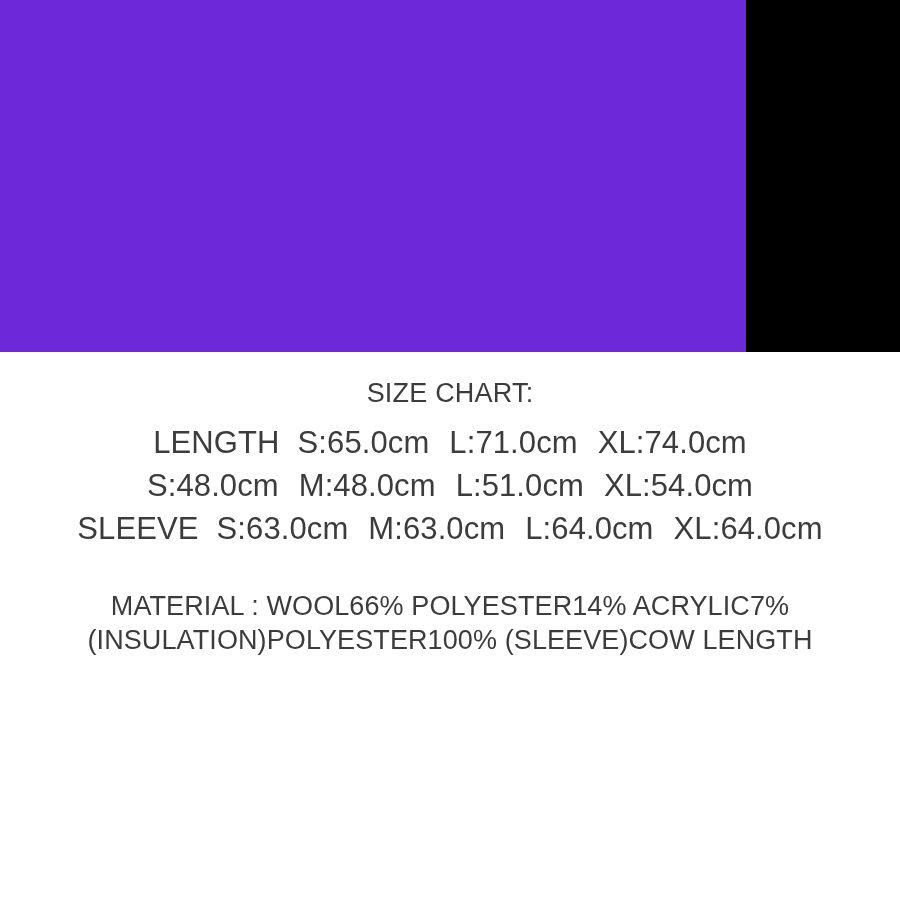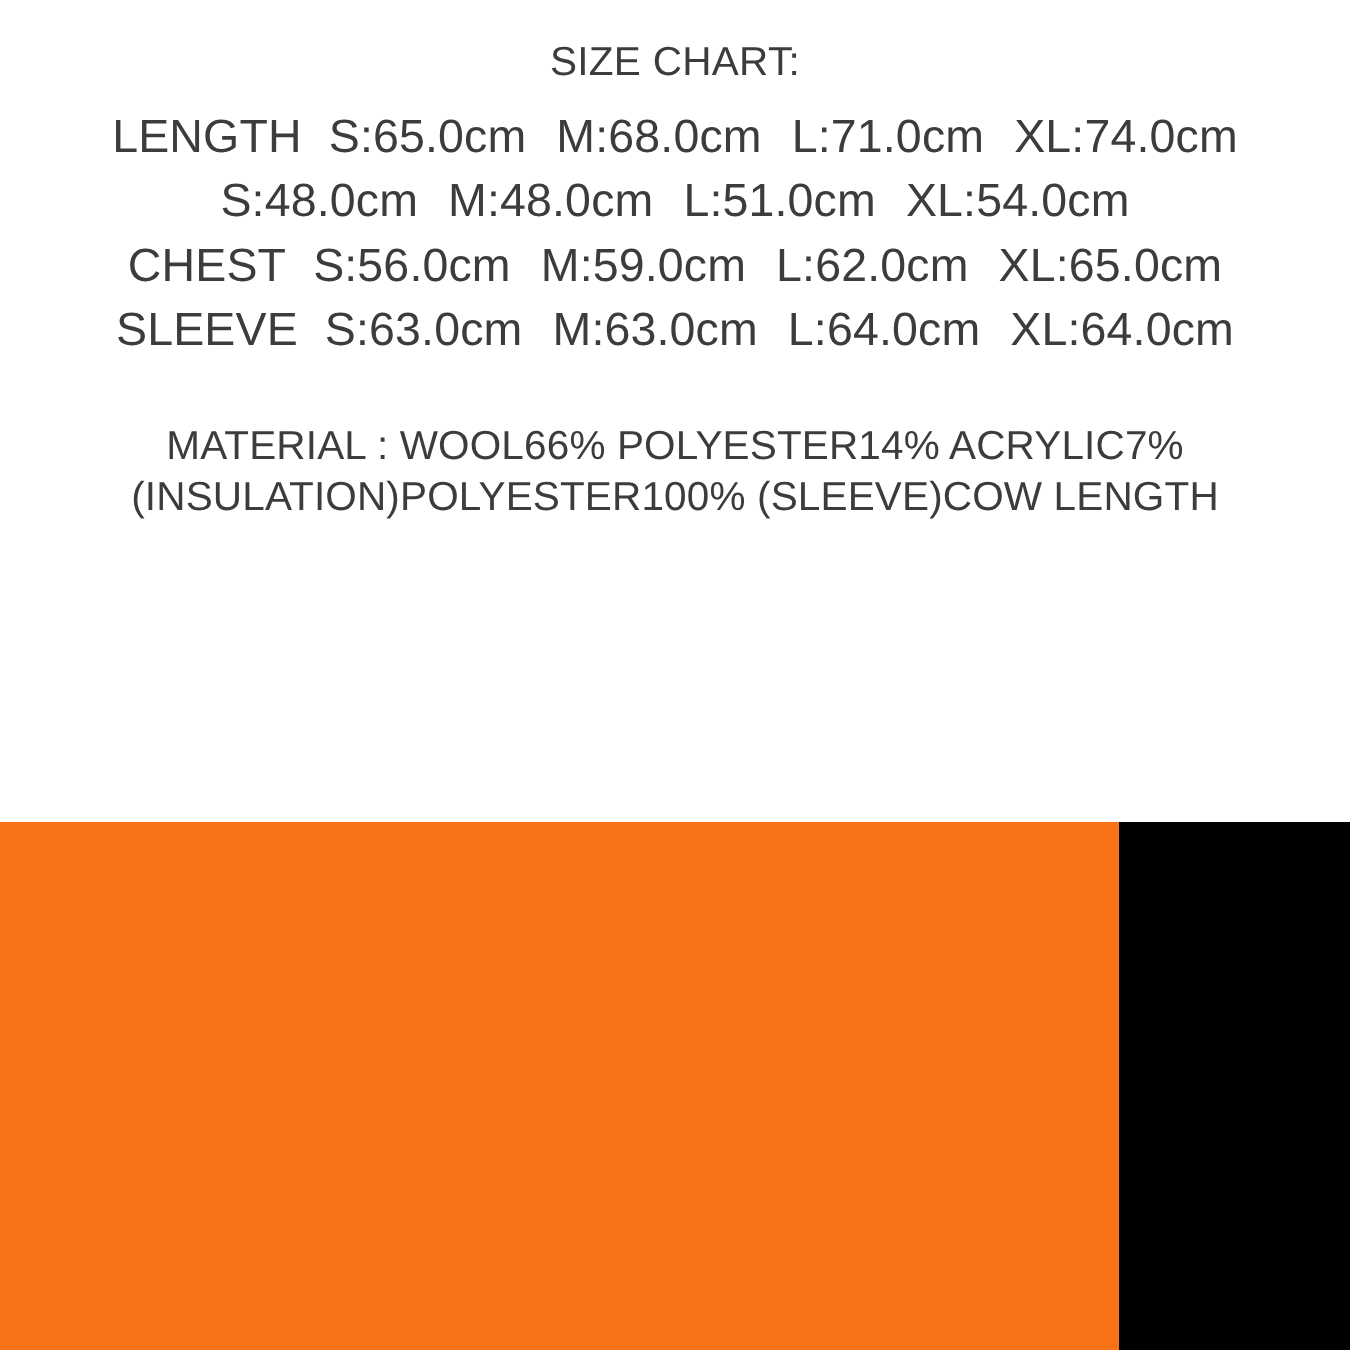--- a/index.html
+++ b/index.html
@@ -10,24 +10,24 @@
     width: 900px;
     height: 900px;
     background: #000000;
     font-family: "Liberation Sans", sans-serif;
     overflow: hidden;
   }
   .stage {
     position: relative;
     width: 746px;
     height: 900px;
-    background: #f97316;
+    background: #6d28d9;
     display: flex;
     flex-direction: column;
-    justify-content: flex-start;
+    justify-content: flex-end;
   }
   .panel {
     background: #ffffff;
     width: 900px;
     height: 548px;
     box-sizing: border-box;
     padding: 26px 20px 20px 20px;
     display: flex;
     flex-direction: column;
     align-items: center;
@@ -87,44 +87,34 @@
   <div class="panel">
 
     <div class="title">SIZE CHART:</div>
 
     <div class="size-table">
 
       <div class="size-row">
         <span class="row-label">LENGTH</span>
         <span class="row-values">
           <span>S:65.0cm</span>
-          <span>M:68.0cm</span>
           <span>L:71.0cm</span>
           <span>XL:74.0cm</span>
         </span>
       </div>
 
       <div class="size-row">
         <span class="row-values">
           <span>S:48.0cm</span>
           <span>M:48.0cm</span>
           <span>L:51.0cm</span>
           <span>XL:54.0cm</span>
         </span>
       </div>
 
-      <div class="size-row">
-        <span class="row-label">CHEST</span>
-        <span class="row-values">
-          <span>S:56.0cm</span>
-          <span>M:59.0cm</span>
-          <span>L:62.0cm</span>
-          <span>XL:65.0cm</span>
-        </span>
-      </div>
 
       <div class="size-row">
         <span class="row-label">SLEEVE</span>
         <span class="row-values">
           <span>S:63.0cm</span>
           <span>M:63.0cm</span>
           <span>L:64.0cm</span>
           <span>XL:64.0cm</span>
         </span>
       </div>

